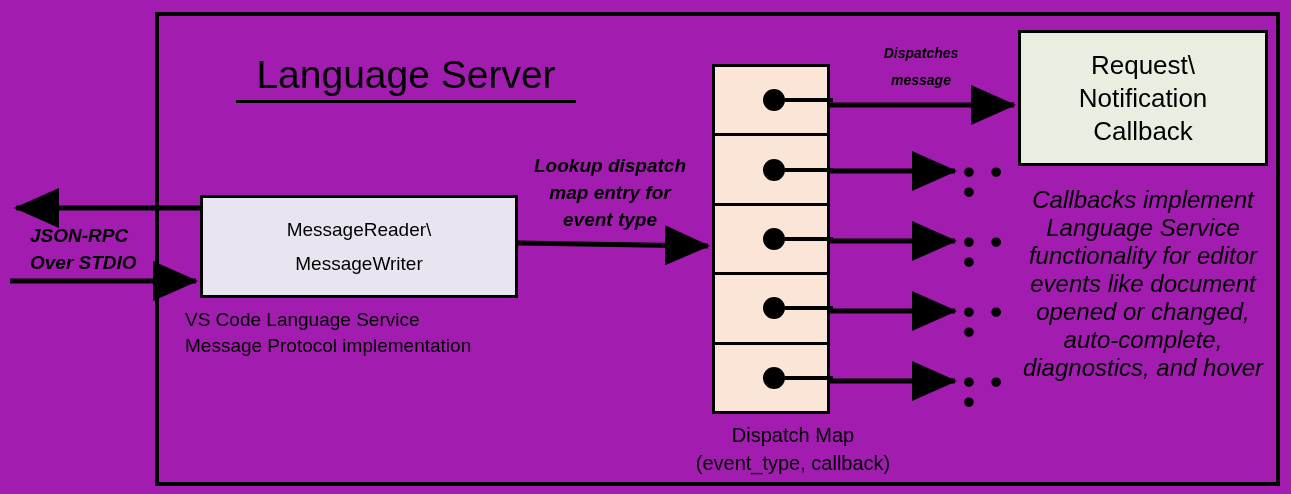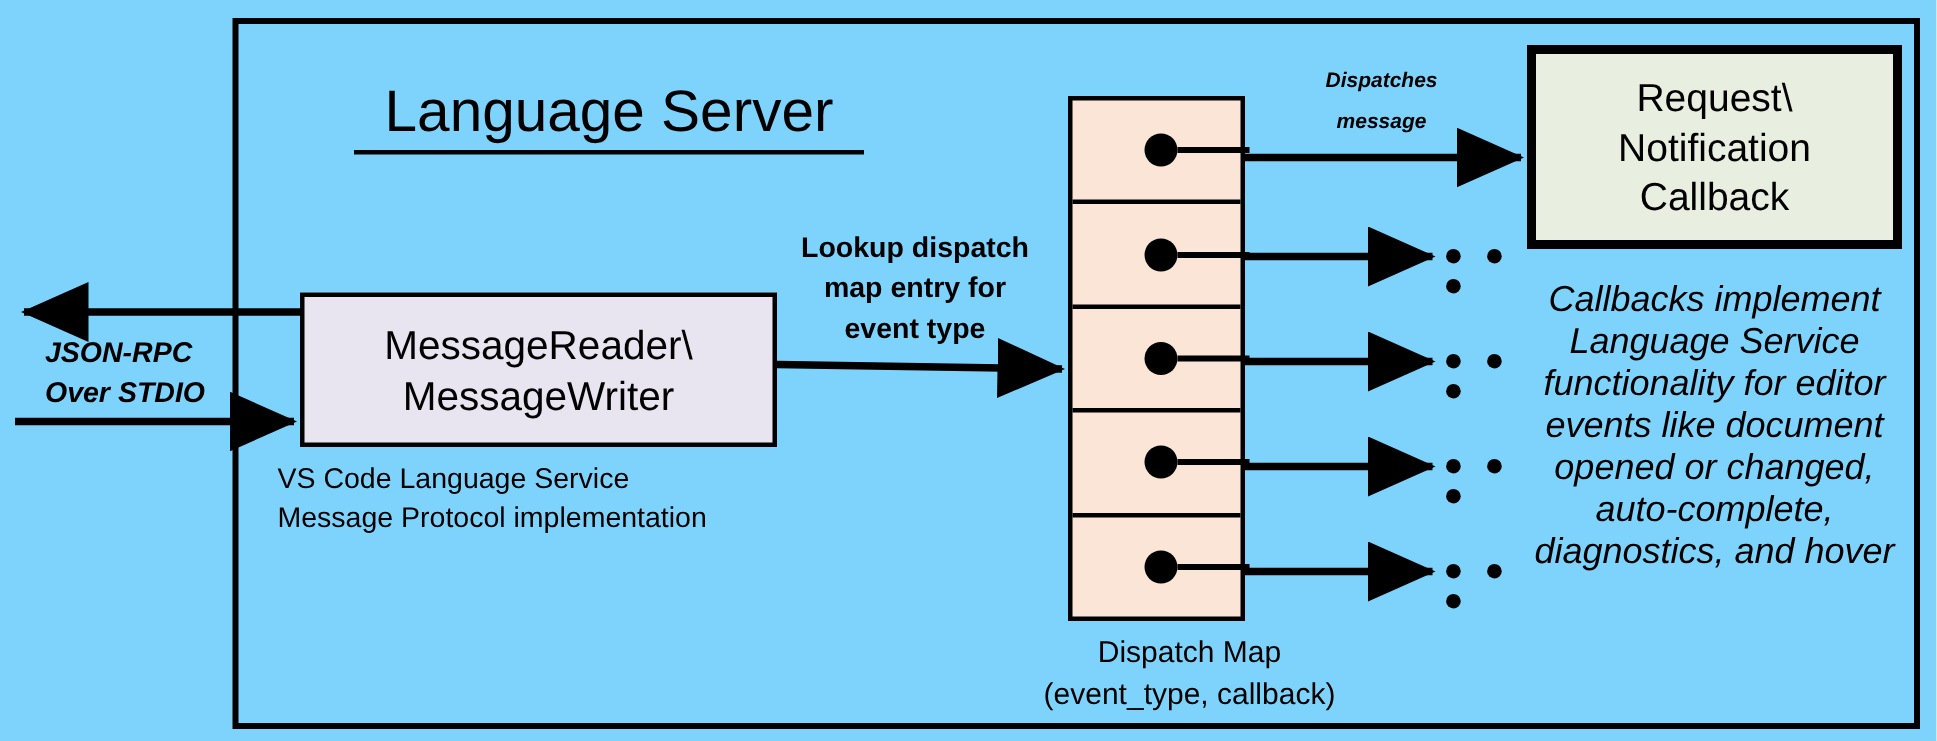--- a/index.html
+++ b/index.html
@@ -4,21 +4,21 @@
 <style>
   html, body {
     margin: 0;
     padding: 0;
     background: #ffffff;
   }
   #canvas {
     position: relative;
     width: 1291px;
     height: 494px;
-    background: #7dd3fc;
+    background: #a21caf;
     font-family: "Liberation Sans", sans-serif;
     color: #000000;
     overflow: hidden;
   }
   .abs { position: absolute; }
 
   
   #server-frame {
     left: 155px;
     top: 12px;
@@ -59,40 +59,41 @@
     top: 195px;
     width: 318px;
     height: 103px;
     background: #E9E5F0;
     border: 3px solid #000000;
     box-sizing: border-box;
     display: flex;
     flex-direction: column;
     align-items: center;
     justify-content: center;
-    font-size: 27px;
+    font-size: 19px;
     line-height: 34px;
   }
   #reader-caption {
     left: 185px;
     top: 307px;
     width: 350px;
     text-align: left;
     font-size: 19px;
     line-height: 26px;
   }
 
   
   #lookup-label {
     left: 520px;
     top: 152px;
     width: 180px;
     text-align: center;
     font-size: 19px;
     line-height: 27px;
+    font-style: italic;
     font-weight: bold;
   }
 
   
   #dispatch-map {
     left: 712px;
     top: 64px;
     width: 118px;
     height: 350px;
     border: 3px solid #000000;
@@ -149,21 +150,21 @@
     font-weight: bold;
   }
 
   
   #callback-box {
     left: 1018px;
     top: 30px;
     width: 250px;
     height: 136px;
     background: #E8EEE0;
-    border: 6px solid #000000;
+    border: 3px solid #000000;
     box-sizing: border-box;
     display: flex;
     flex-direction: column;
     align-items: center;
     justify-content: center;
     font-size: 26px;
     line-height: 33px;
   }
   #callback-caption {
     left: 1012px;

